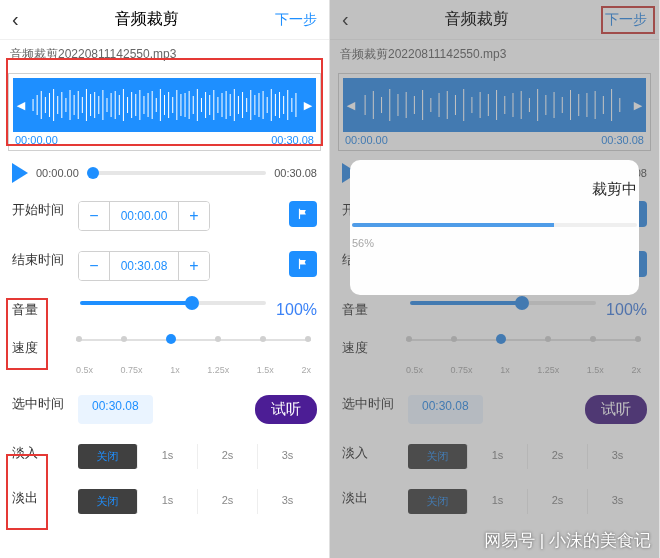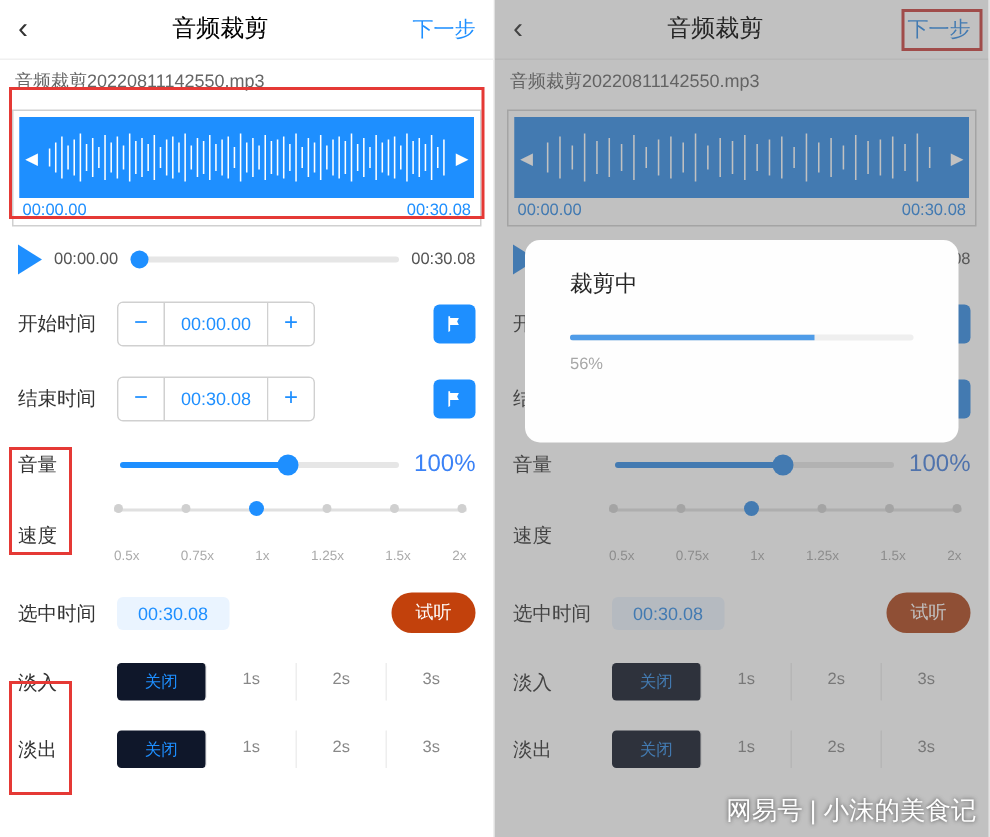--- a/index.html
+++ b/index.html
@@ -15,46 +15,46 @@
 .wave-handle{position:absolute;top:0;bottom:0;width:16px;background:#1e8fff;display:flex;align-items:center;justify-content:center;color:#fff;font-size:11px}
 .wave-handle.left{left:0}
 .wave-handle.right{right:0}
 .wave-svg{flex:1;height:40px}
 .wave-times{display:flex;justify-content:space-between;padding:2px 2px 0;font-size:11px;color:#1e8fff}
 .play-row{display:flex;align-items:center;padding:8px 12px;gap:8px}
 .play-btn{width:0;height:0;border-left:16px solid #1e8fff;border-top:10px solid transparent;border-bottom:10px solid transparent;cursor:pointer}
 .play-time{font-size:11px;color:#555}
 .play-slider{flex:1;height:4px;background:#e6e6e6;border-radius:2px;position:relative}
 .play-slider::after{content:"";position:absolute;left:0;top:-4px;width:12px;height:12px;background:#1e8fff;border-radius:50%}
-.row{display:flex;align-items:center;padding:10px 12px;border-bottom:0}
+.row{display:flex;padding:10px 12px;border-bottom:0}
 .label{width:58px;font-size:13px;color:#333}
 .stepper{display:flex;align-items:center;border:1px solid #d0d0d0;border-radius:4px;overflow:hidden;margin-left:8px}
 .step-btn{width:30px;height:28px;display:flex;align-items:center;justify-content:center;font-size:16px;color:#1e8fff;cursor:pointer;background:#fff}
 .step-val{width:70px;height:28px;display:flex;align-items:center;justify-content:center;font-size:12px;color:#1e8fff;border-left:1px solid #d0d0d0;border-right:1px solid #d0d0d0}
 .flag{margin-left:auto;width:28px;height:26px;background:#1e8fff;border-radius:4px;display:flex;align-items:center;justify-content:center;cursor:pointer}
 .flag svg{width:14px;height:14px;fill:#fff}
 .vol-slider{flex:1;height:4px;background:linear-gradient(to right,#1e8fff 60%,#e6e6e6 60%);border-radius:2px;position:relative;margin:0 10px}
 .vol-slider::after{content:"";position:absolute;left:60%;top:-5px;width:14px;height:14px;background:#1e8fff;border-radius:50%;transform:translateX(-50%)}
 .pct{font-size:16px;color:#3b82f6}
 .speed-track{flex:1;position:relative;margin:0 6px}
 .speed-line{height:2px;background:#e0e0e0;position:relative;margin-bottom:4px}
 .speed-dots{display:flex;justify-content:space-between;position:absolute;top:-3px;left:0;right:0}
 .speed-dot{width:6px;height:6px;background:#d0d0d0;border-radius:50%}
 .speed-dot.active{width:10px;height:10px;background:#1e8fff;margin-top:-2px}
 .speed-labels{display:flex;justify-content:space-between;font-size:9px;color:#aaa;margin-top:24px}
 .pill{padding:4px 14px;background:#eaf4ff;color:#1e8fff;border-radius:4px;font-size:12px;margin-left:8px}
-.btn-try{margin-left:auto;padding:5px 16px;background:#c2410c;color:#fff;border-radius:14px;font-size:12px;cursor:pointer}
+.btn-try{margin-left:auto;padding:5px 16px;background:#4c1d95;color:#fff;border-radius:14px;font-size:15px;cursor:pointer}
 .seg{display:flex;gap:0;margin-left:8px;flex:1}
 .seg-item{flex:1;text-align:center;padding:5px 0;font-size:11px;color:#888;border-right:1px solid #eee;cursor:pointer}
 .seg-item:last-child{border-right:none}
-.seg-item.active{background:#0f172a;color:#1e8fff;border-radius:3px}
+.seg-item.active{background:#404040;color:#1e8fff;border-radius:3px}
 .redbox{position:absolute;border:2px solid #e53935;pointer-events:none}
 .dim{filter:grayscale(20%) opacity(0.85)}
 .overlay{position:absolute;inset:0;background:rgba(0,0,0,0.28)}
-.dialog{position:absolute;left:20px;right:20px;top:160px;background:#fff;border-radius:10px;padding:20px 30px;text-align:left}
+.dialog{position:absolute;left:20px;right:20px;top:160px;background:#fff;border-radius:10px;padding:20px 2px;text-align:right}
 .dialog-title{font-size:15px;font-weight:500;margin-bottom:24px}
 .progress{height:4px;background:#eee;border-radius:2px;overflow:hidden;margin-bottom:10px}
 .progress-bar{height:100%;background:#1e8fff;width:71%}
 .prog-row{display:flex;justify-content:space-between;font-size:11px;color:#999;margin-bottom:26px}
 .cancel{font-size:14px;color:#333;cursor:pointer}
 .watermark{position:absolute;right:8px;bottom:6px;font-size:17px;color:#fff;text-shadow:0 0 3px rgba(0,0,0,0.8);font-weight:500}
 </style>
 </head>
 <body>
 

